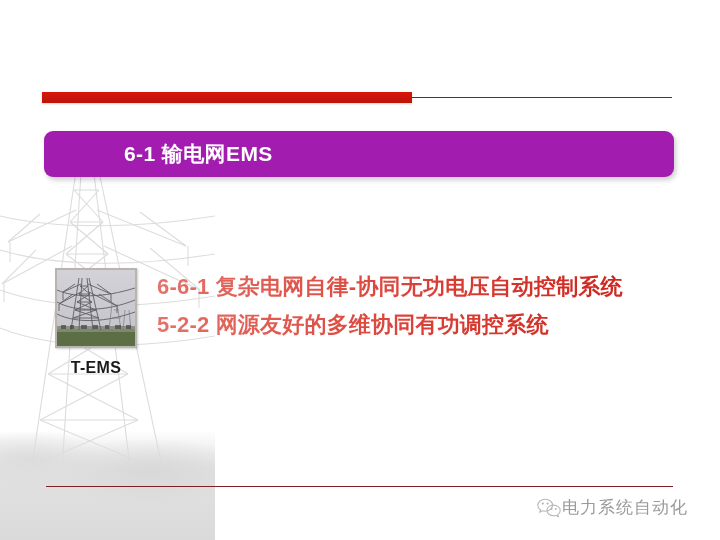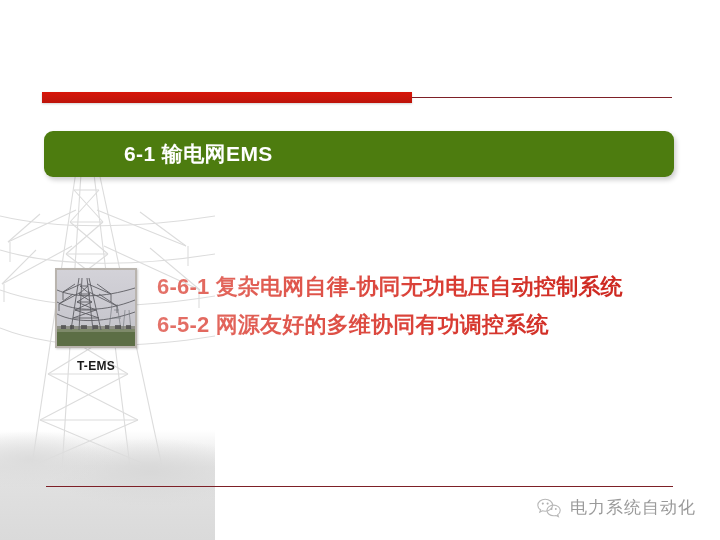--- a/index.html
+++ b/index.html
@@ -73,21 +73,21 @@
     background: #7d2027;
   }
 
   
   .title-bar {
     position: absolute;
     left: 44px;
     top: 131px;
     width: 630px;
     height: 46px;
-    background: #4d7c0f;
+    background: #a21caf;
     border-radius: 9px;
     box-shadow: 2px 3px 5px rgba(0,0,0,0.20);
     display: flex;
     align-items: center;
   }
   .title-bar-text {
     color: #ffffff;
     font-size: 21px;
     font-weight: bold;
     letter-spacing: 0.4px;
@@ -109,21 +109,21 @@
     border: 2px solid #b9b4ae;
     background: #cfcfd4;
     overflow: hidden;
     box-shadow: 1px 1px 2px rgba(0,0,0,0.20);
   }
   .thumb svg { display: block; }
   .thumb-caption {
     margin-top: 11px;
     width: 82px;
     text-align: center;
-    font-size: 12px;
+    font-size: 16px;
     font-weight: bold;
     color: #1a1a1a;
     letter-spacing: 0.3px;
   }
 
   
   .lines {
     position: absolute;
     left: 157px;
     top: 268px;
@@ -150,21 +150,20 @@
     width: 627px;
     height: 1px;
     background: #7d2027;
   }
   .watermark {
     position: absolute;
     left: 536px;
     top: 496px;
     display: flex;
     align-items: center;
-    gap: 8px;
     text-align: right;
   }
   .wm-icon { width: 26px; height: 22px; display: block; }
   .wm-text {
     font-size: 17px;
     color: #9a9a9a;
     letter-spacing: 1px;
     white-space: nowrap;
   }
 </style>
@@ -264,21 +263,21 @@
           <rect x="58" y="55" width="6" height="4"></rect>
           <rect x="69" y="55" width="5" height="4"></rect>
         </g>
       </svg>
     </div>
     <div class="thumb-caption">T-EMS</div>
   </div>
 
   <div class="lines">
     <div class="line">6-6-1 复杂电网自律-协同无功电压自动控制系统</div>
-    <div class="line">6-5-2 网源友好的多维协同有功调控系统</div>
+    <div class="line">5-2-2 网源友好的多维协同有功调控系统</div>
   </div>
 
   <div class="bottom-rule"></div>
   <div class="watermark">
     <svg class="wm-icon" viewBox="0 0 26 22" aria-hidden="true">
       <g fill="none" stroke="#b8b8b8" stroke-width="1.1">
         <path d="M9.2 2.2C5.1 2.2 1.8 4.9 1.8 8.2c0 1.9 1.1 3.5 2.8 4.6l-.8 2.3 2.6-1.3c.9.3 1.9.4 2.8.4 4.1 0 7.4-2.7 7.4-6 0-3.3-3.3-6-7.4-6z"></path>
         <path d="M17.6 8.1c3.6 0 6.6 2.4 6.6 5.3 0 1.7-1 3.2-2.5 4.2l.7 2-2.3-1.1c-.8.2-1.6.3-2.5.3-3.6 0-6.6-2.4-6.6-5.4 0-2.9 3-5.3 6.6-5.3z"></path>
       </g>
       <g fill="#b0b0b0">

